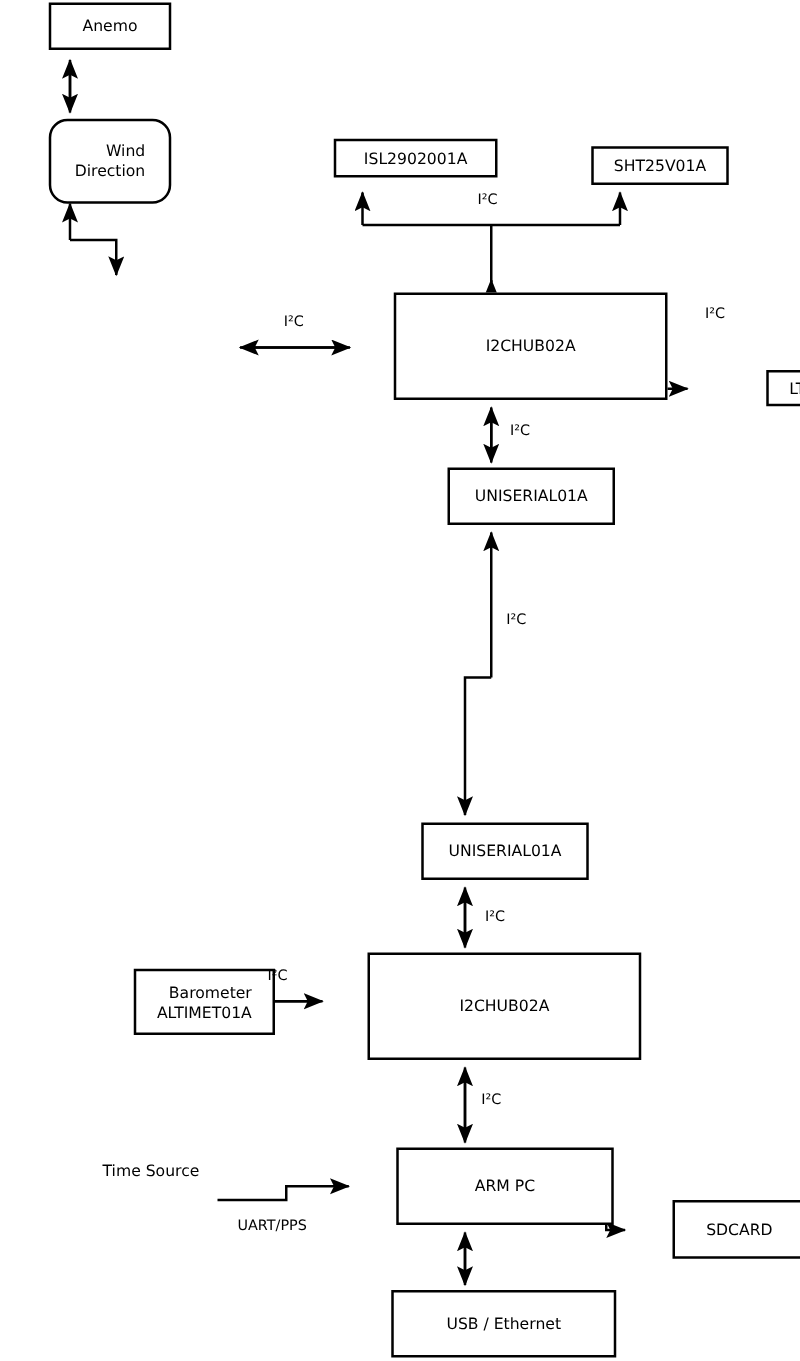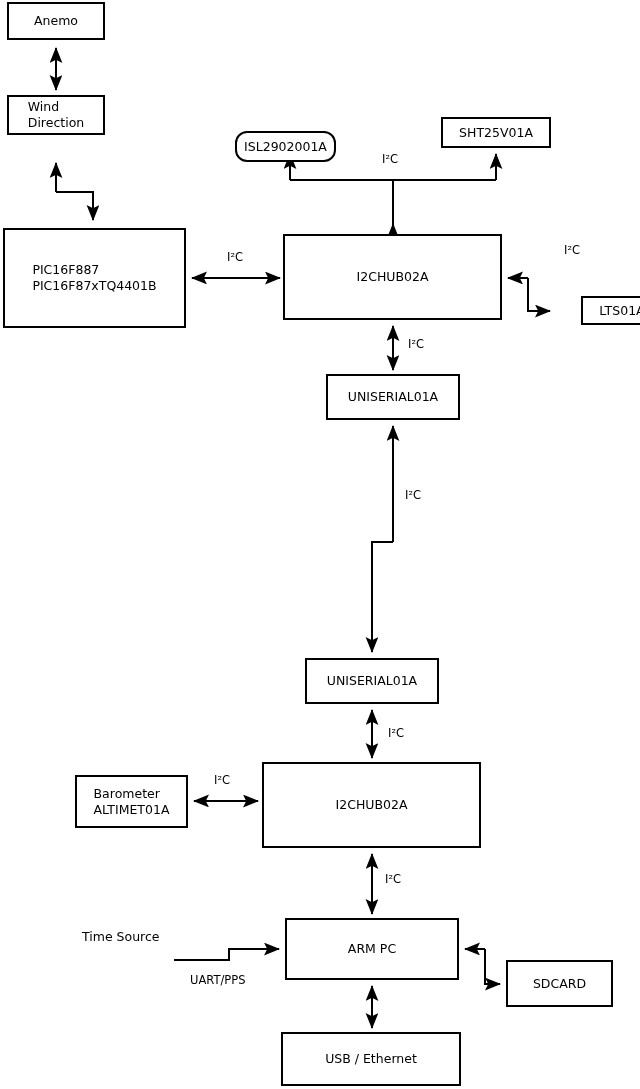--- a/index.html
+++ b/index.html
@@ -23,25 +23,26 @@
     height: 1089px;
   }
   .node {
     position: absolute;
     box-sizing: border-box;
     border: 2px solid #000000;
     background: #ffffff;
     display: flex;
     align-items: center;
     justify-content: center;
-    text-align: left;
+    text-align: right;
     line-height: 1.25;
     font-size: 12.5px;
     color: #000000;
     z-index: 2;
+    margin-left: 32px;
   }
   .node .label-lines {
     white-space: pre-line;
   }
   .edge-label {
     position: absolute;
     font-size: 11.5px;
     color: #000000;
     white-space: nowrap;
     z-index: 3;
@@ -133,31 +134,27 @@
     <g>
       <line x1="372" y1="1026" x2="372" y2="986" stroke="#000" stroke-width="2" marker-end="url(#arrow)"></line>
       <line x1="372" y1="990" x2="372" y2="1028" stroke="#000" stroke-width="2" marker-end="url(#arrow)"></line>
     </g>
   </svg>
 
   <div class="node" style="left:7px;top:2px;width:98px;height:38px;">
     <span class="label-lines">Anemo</span>
   </div>
 
-  <div class="node" style="left:7px;top:95px;width:98px;height:40px;">
+  <div class="node" style="left:7px;top:95px;width:98px;height:68px;border-radius:15px;">
     <span class="label-lines">Wind
 Direction</span>
   </div>
 
-  <div class="node" style="left:3px;top:228px;width:183px;height:100px;">
-    <span class="label-lines">PIC16F887
-PIC16F87xTQ4401B</span>
-  </div>
-
-  <div class="node" style="left:235px;top:131px;width:101px;height:31px;border-radius:12px;">
+
+  <div class="node" style="left:235px;top:111px;width:131px;height:31px;">
     <span class="label-lines">ISL2902001A</span>
   </div>
 
   <div class="node" style="left:441px;top:117px;width:110px;height:31px;">
     <span class="label-lines">SHT25V01A</span>
   </div>
 
   <div class="node" style="left:283px;top:234px;width:219px;height:86px;">
     <span class="label-lines">I2CHUB02A</span>
   </div>

